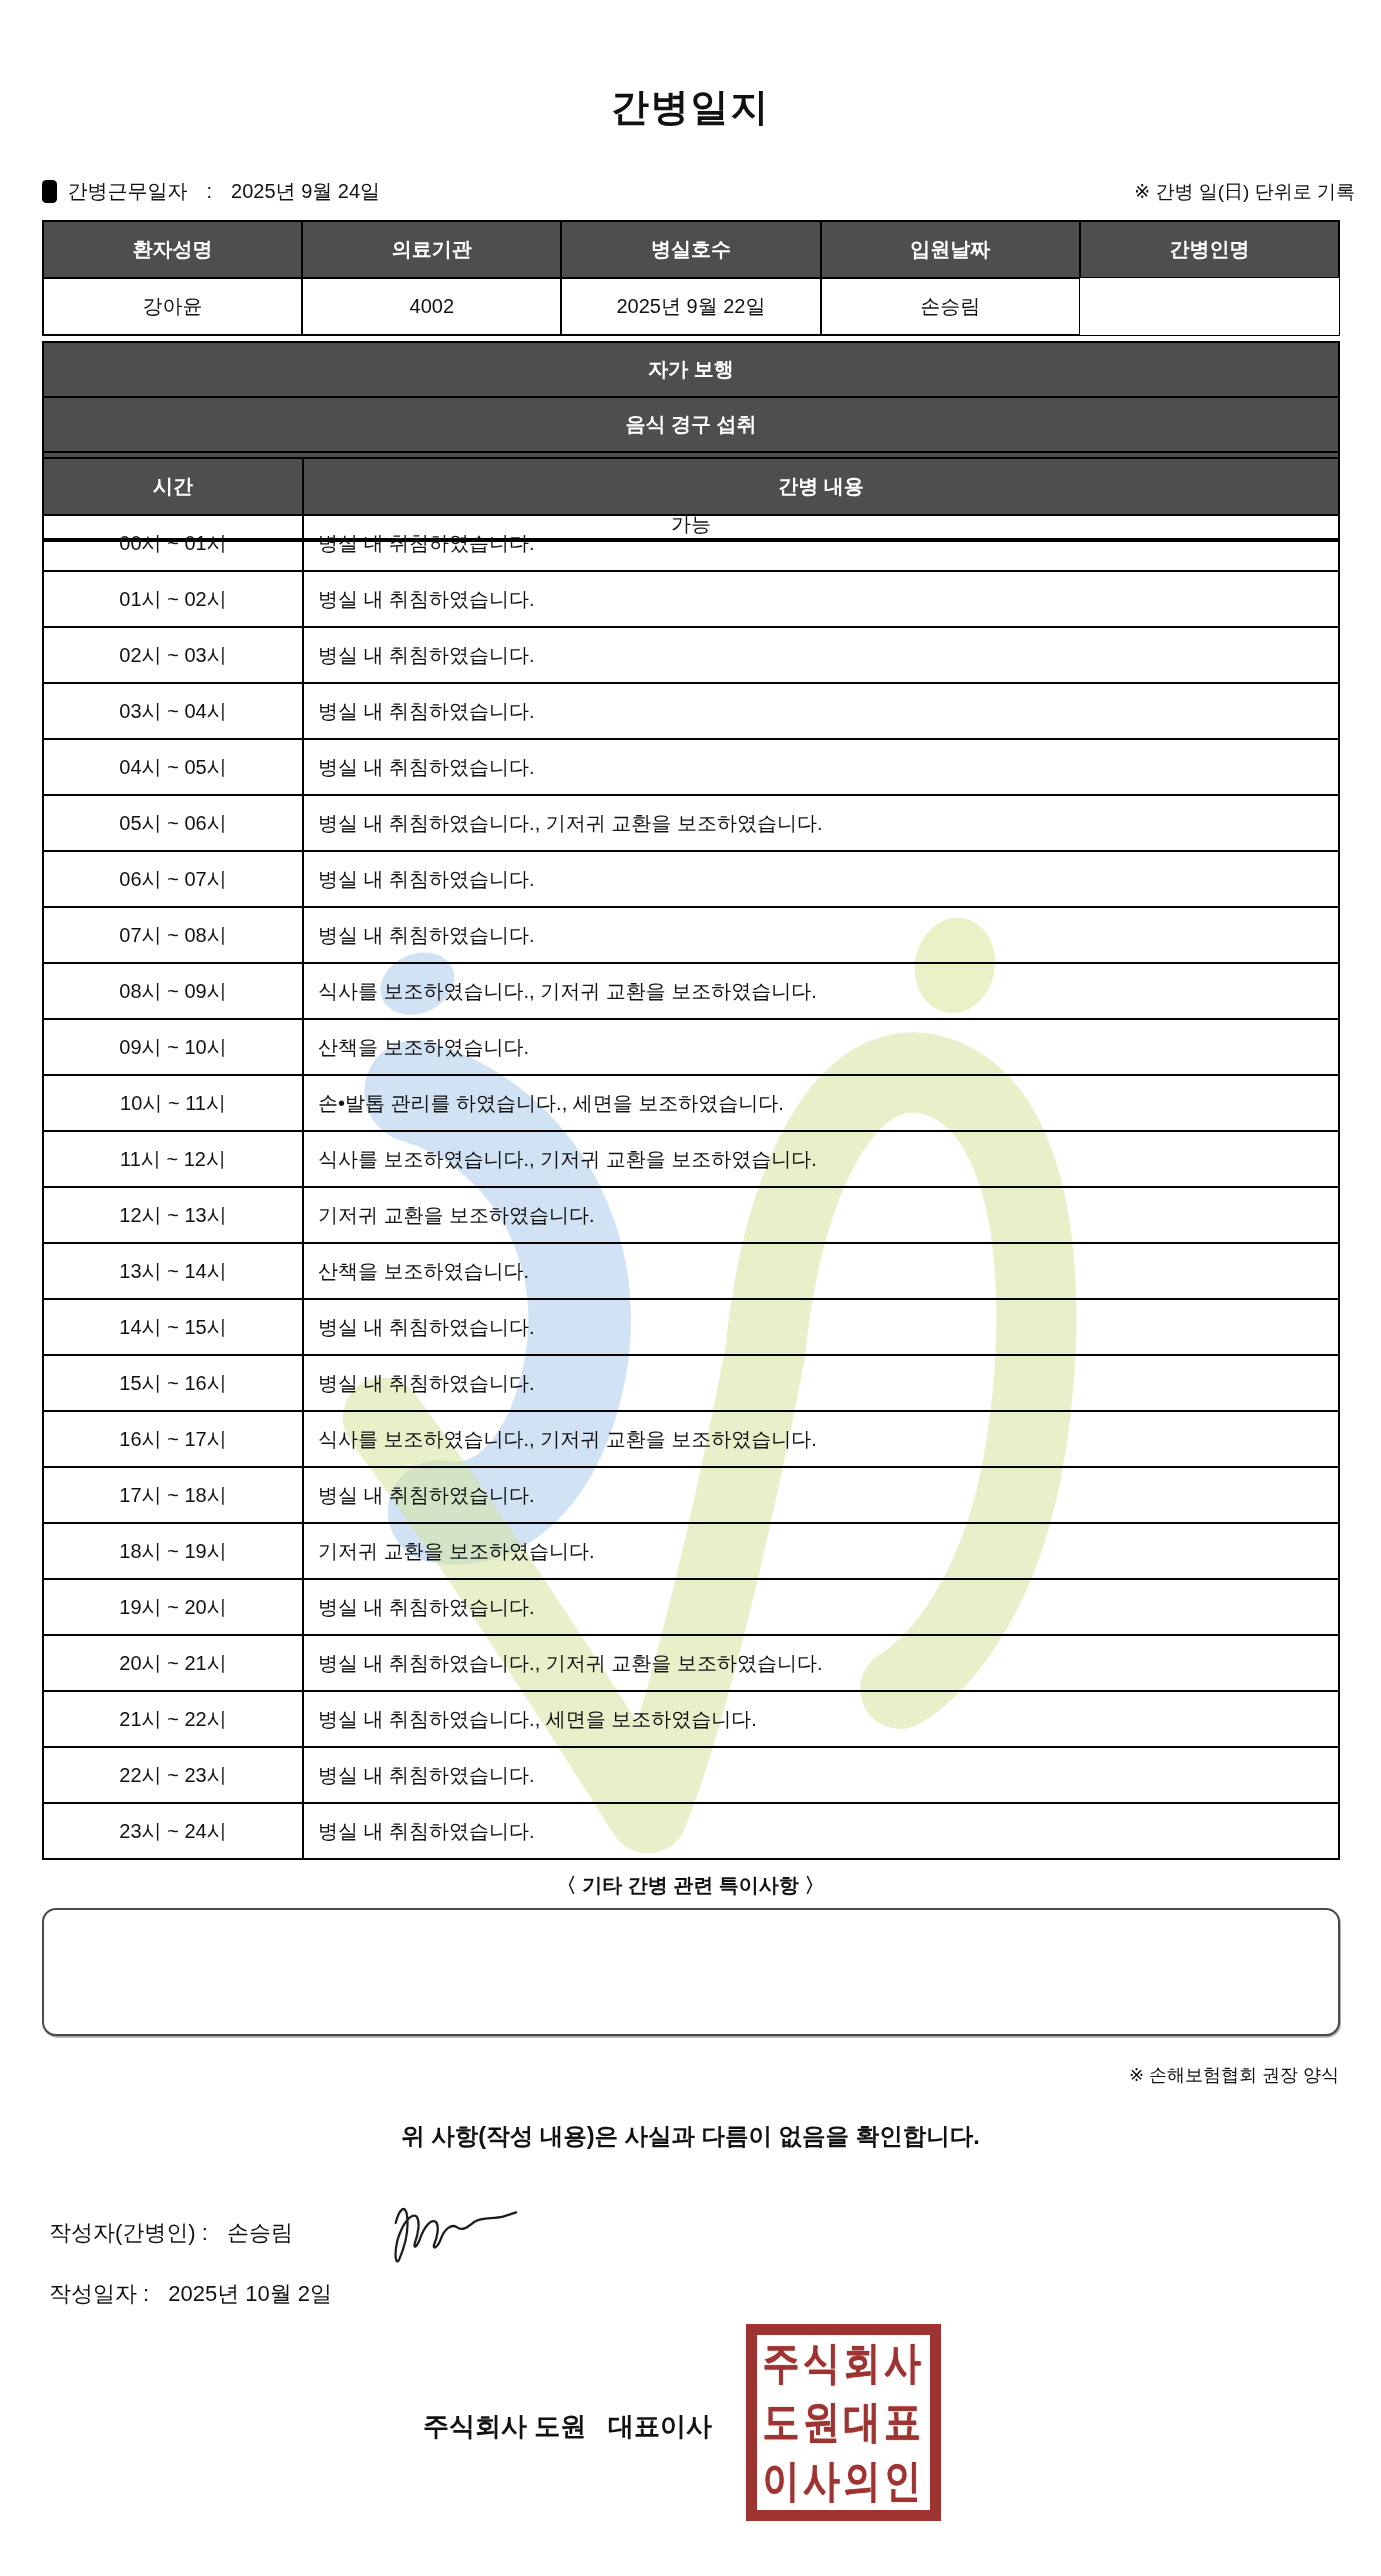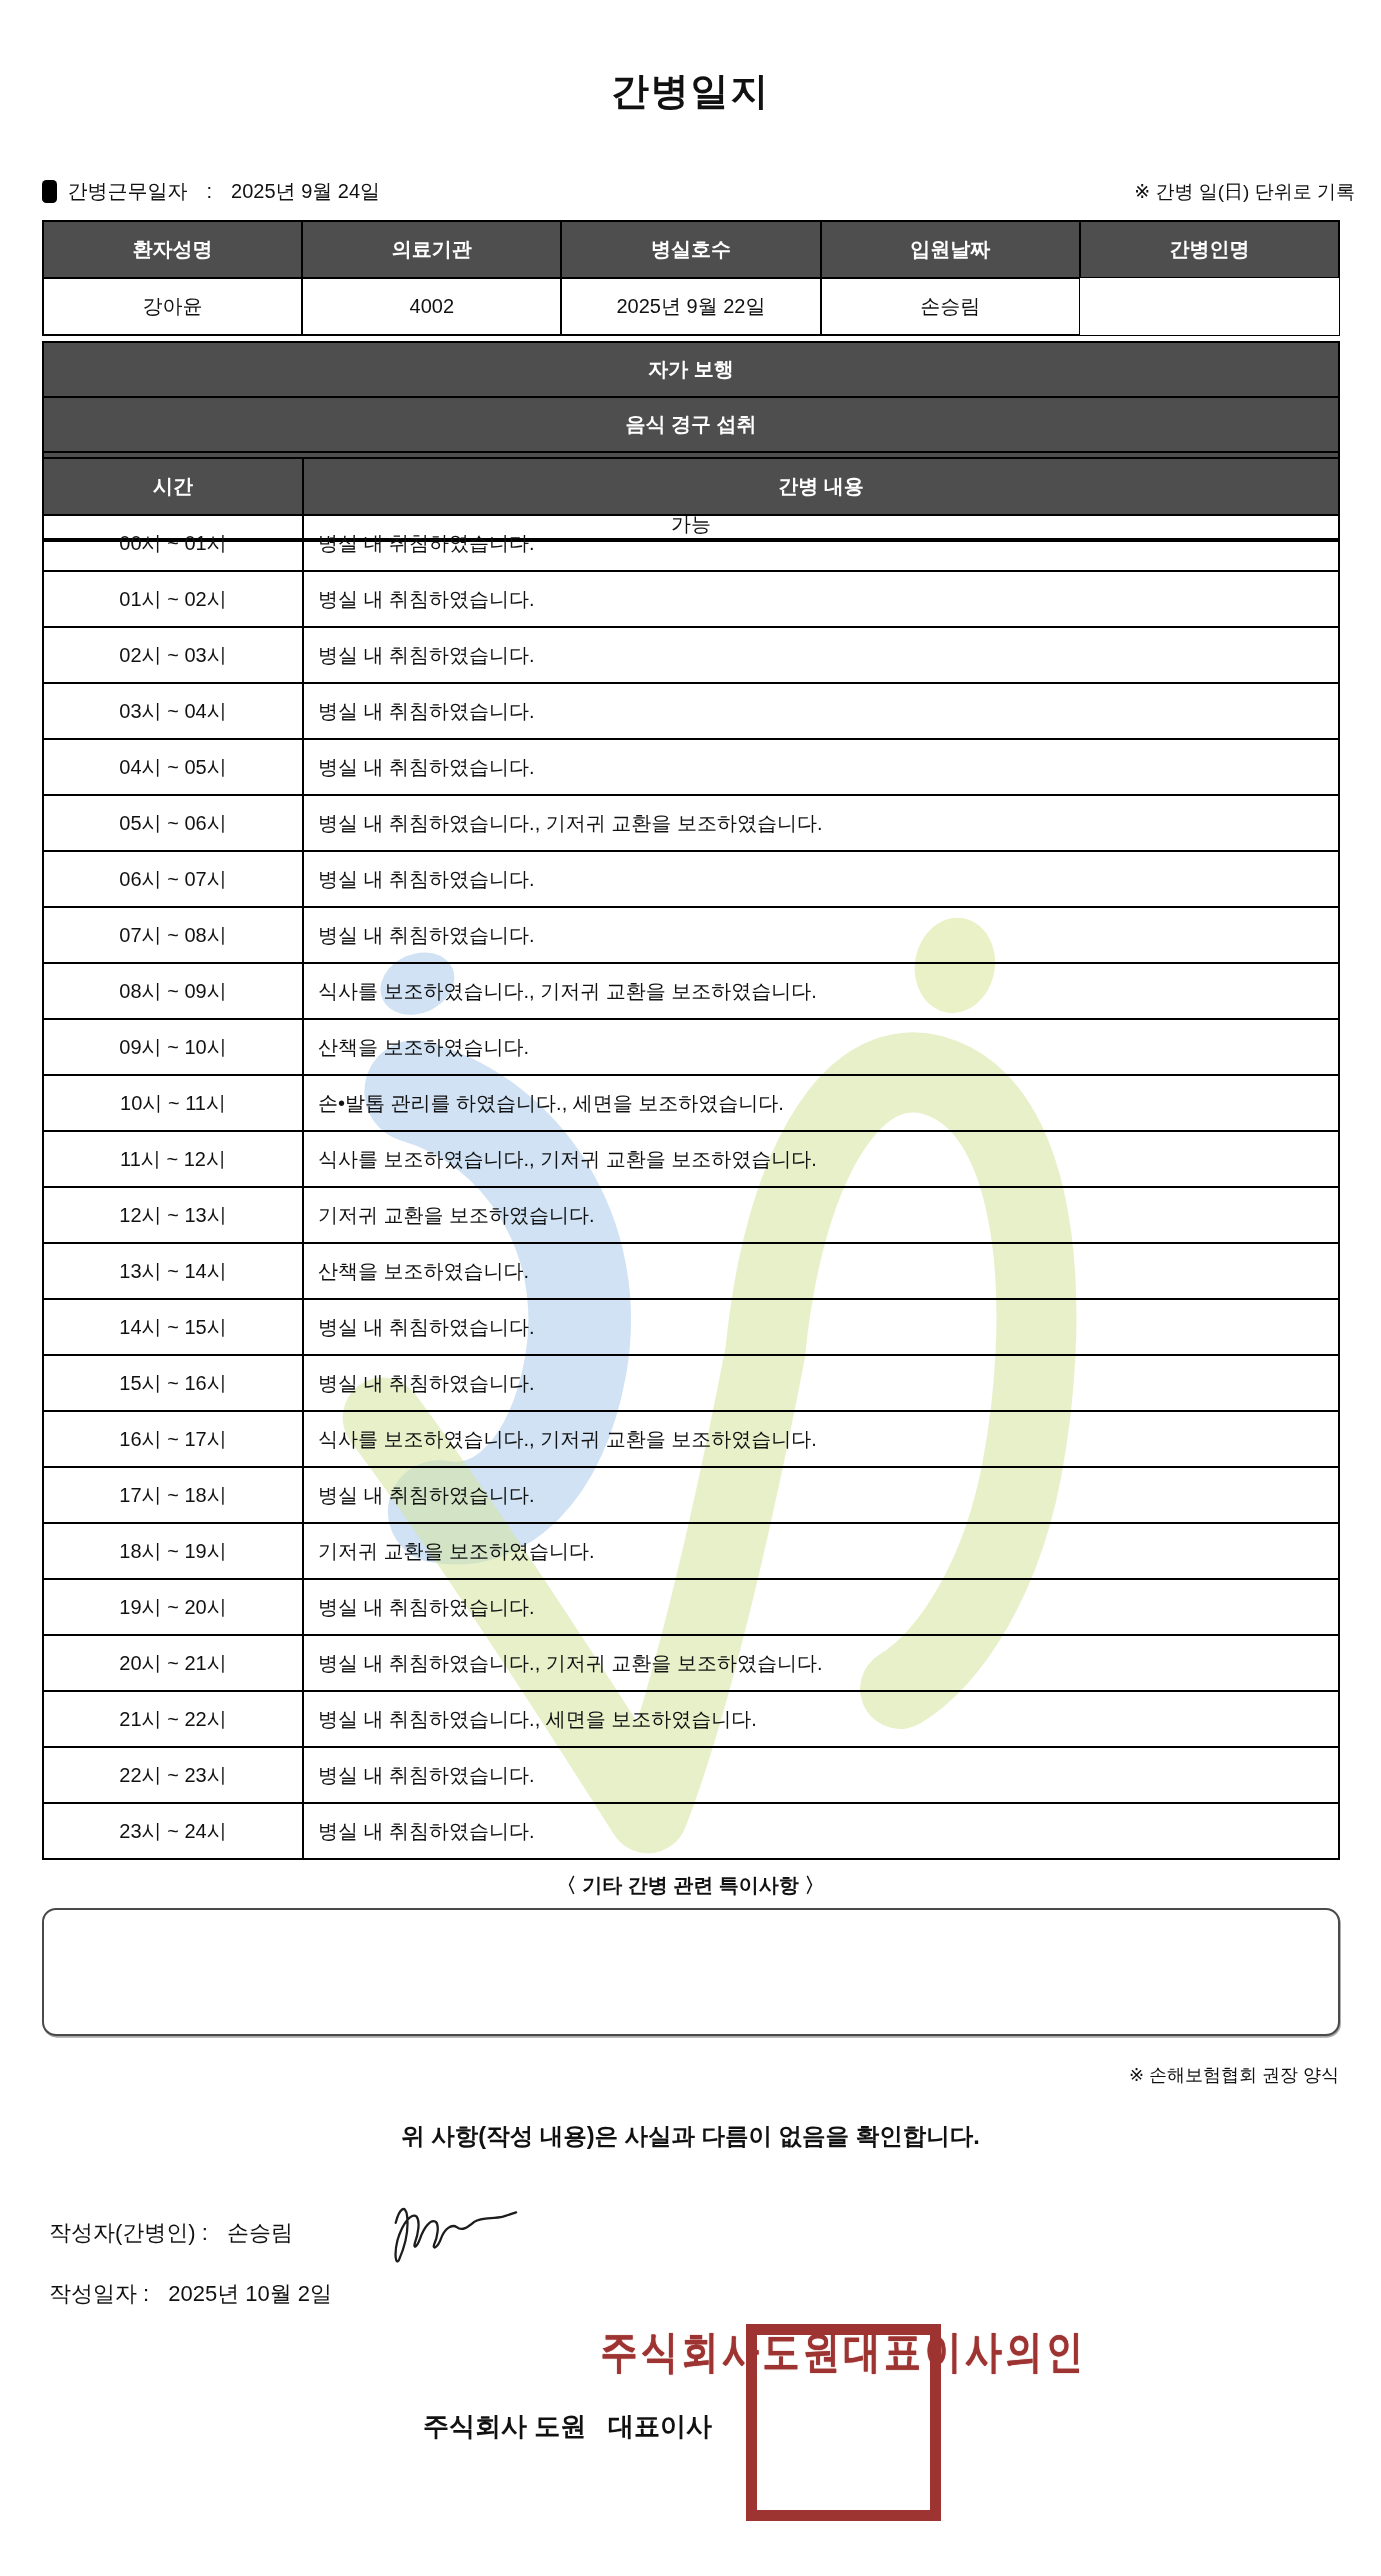--- a/index.html
+++ b/index.html
@@ -3,21 +3,21 @@
 <meta charset="utf-8">
 <style>
   html,body{margin:0;padding:0;background:#ffffff;}
   .page{
     position:relative;width:1381px;height:2576px;background:#ffffff;overflow:hidden;
     font-family:"Liberation Sans","DejaVu Sans",sans-serif;color:#111;
   }
   .watermark{position:absolute;left:0;top:0;z-index:0;}
 
   .title{
-    position:absolute;z-index:1;left:0;top:66px;width:100%;
+    position:absolute;z-index:1;left:0;top:82px;width:100%;
     text-align:center;font-size:38px;font-weight:900;letter-spacing:1.7px;margin:0;
   }
 
   .meta-row{
     position:absolute;z-index:1;left:26px;right:26px;top:178px;
     display:flex;justify-content:space-between;align-items:center;font-size:20px;padding-left:16px;
   }
   .meta-left{display:flex;align-items:center;gap:10.4px;font-weight:500;}
   .bullet{display:inline-block;width:15px;height:23.5px;background:#000;border-radius:4.3px;}
   .meta-left .colon{margin:0 8.7px;}
@@ -59,21 +59,21 @@
   .writer-line{position:absolute;z-index:1;left:49px;top:2218px;font-size:22px;display:flex;gap:19px;align-items:baseline;text-align:center;}
   .signature-svg{position:absolute;z-index:1;left:387px;top:2193px;}
   .date-line{position:absolute;z-index:1;left:49px;top:2279px;font-size:22px;display:flex;gap:19px;align-items:baseline;}
   .company-line{
     position:absolute;z-index:1;left:423px;top:2409px;
     font-size:26px;font-weight:800;white-space:pre;
   }
   .stamp{
     position:absolute;z-index:1;left:746px;top:2324px;width:195px;height:197px;
     border:11.3px solid #9e3432;box-sizing:border-box;background:transparent;
-    display:flex;flex-direction:row;justify-content:center;
+    display:flex;flex-direction:column;justify-content:space-between;
     padding:3.5px 1.7px;
   }
   .stamp-row{
     text-align:center;font-size:37px;font-weight:900;color:#9e3432;
     letter-spacing:3.5px;line-height:50px;transform:scaleY(1.2);transform-origin:center;
     text-shadow:0 0 0.9px #9e3432;white-space:nowrap;
   }
 </style>
 </head>
 <body>

